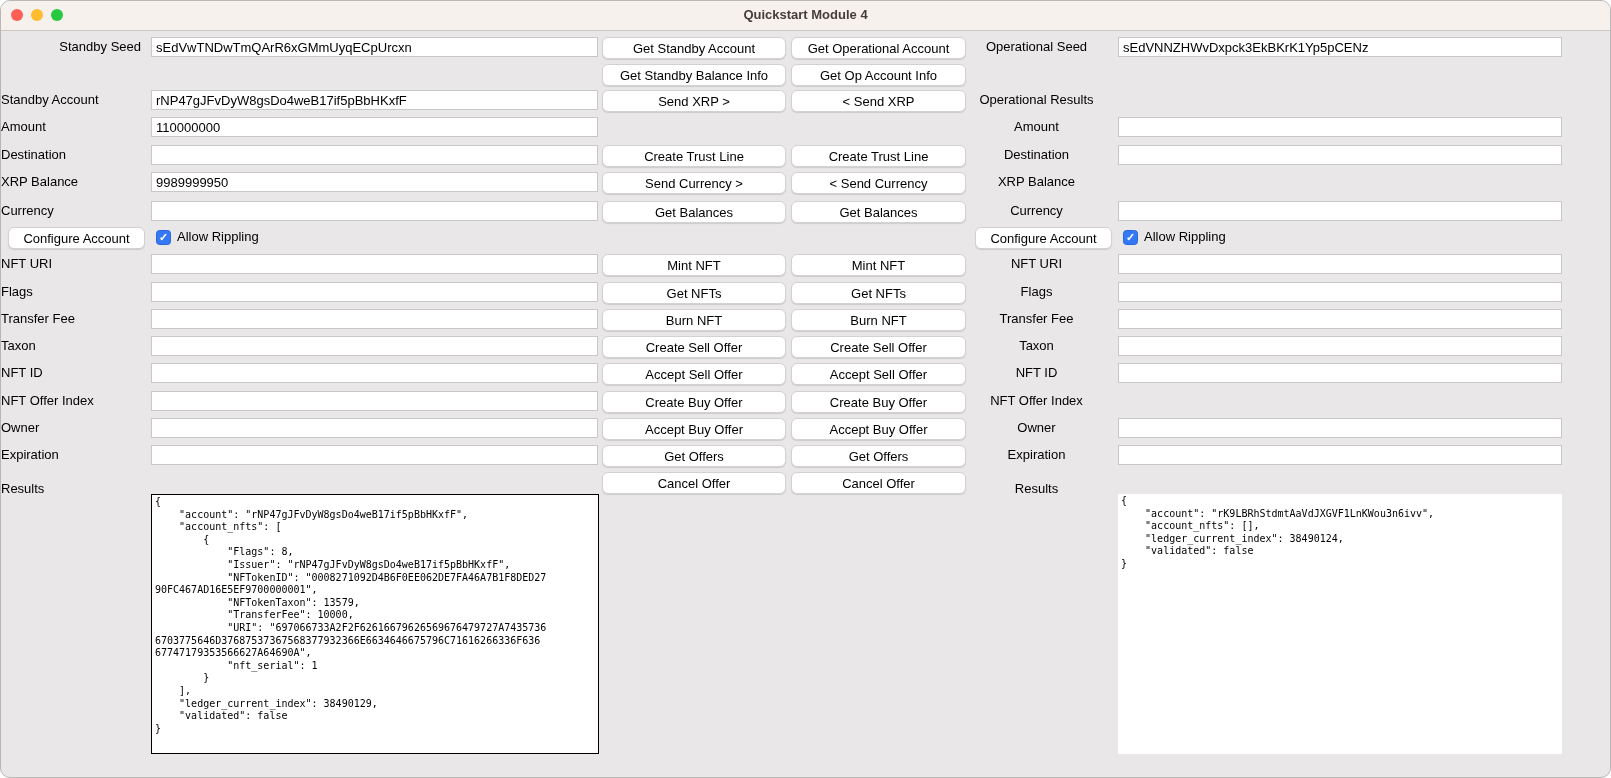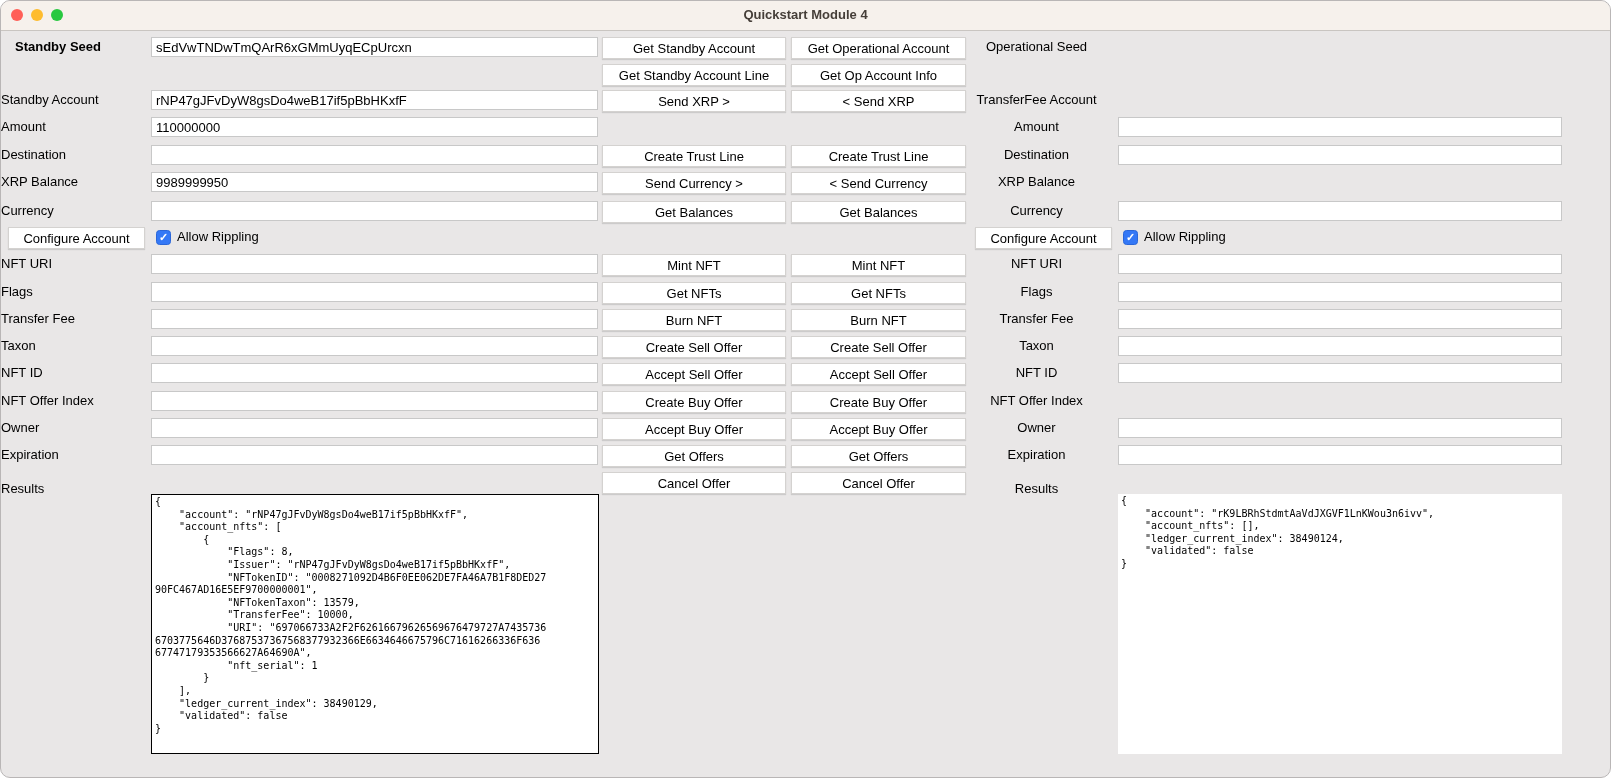--- a/index.html
+++ b/index.html
@@ -26,31 +26,31 @@
     position:absolute;left:0;top:0;width:100%;height:28px;line-height:28px;
     text-align:center;font-size:13px;font-weight:bold;color:#453e38;
   }
   
   .lbl{
     position:absolute;height:20px;line-height:20px;font-size:13px;color:#000;
     white-space:nowrap;
   }
   .l-label{left:0;width:144px;text-align:left;}
   .r-label{left:958px;width:155px;text-align:center;}
-  .seed-left{left:14px;width:140px;text-align:left;font-weight:bold;}
+  .seed-left{left:0;width:140px;text-align:right;}
   .entry{
     position:absolute;height:20px;background:#fff;border:1px solid #c8c8c8;
     font-family:"Liberation Sans",sans-serif;font-size:13px;color:#000;
     padding:0 4px;outline:none;border-radius:0;
   }
   .l-entry{left:150px;width:447px;}
   .r-entry{left:1117px;width:444px;}
   .btn{
     position:absolute;height:22px;background:#fff;border:1px solid #d4d2d0;
-    border-radius:0;font-family:"Liberation Sans",sans-serif;font-size:13px;
+    border-radius:6px;font-family:"Liberation Sans",sans-serif;font-size:13px;
     color:#000;text-align:center;box-shadow:0 1px 1px rgba(0,0,0,0.12);
     padding:0;cursor:default;
   }
   .c1{left:601px;width:184px;}
   .c2{left:790px;width:175px;}
   .cfg-l{left:7px;width:137px;}
   .cfg-r{left:974px;width:137px;}
   .checkbox{
     position:absolute;width:15px;height:15px;border-radius:3.5px;
     background:var(--accent-blue);border:1px solid #2a66d9;
@@ -154,21 +154,21 @@
 67747179353566627A64690A",
             "nft_serial": 1
         }
     ],
     "ledger_current_index": 38490129,
     "validated": false
 }</pre>
     </div>
 
   <button class="btn c1 t0">Get Standby Account</button>
-  <button class="btn c1 t1">Get Standby Account Line</button>
+  <button class="btn c1 t1">Get Standby Balance Info</button>
   <button class="btn c1 t2">Send XRP &gt;</button>
   <button class="btn c1 t4">Create Trust Line</button>
   <button class="btn c1 t5">Send Currency &gt;</button>
   <button class="btn c1 t6">Get Balances</button>
   <button class="btn c1 t8">Mint NFT</button>
   <button class="btn c1 t9">Get NFTs</button>
   <button class="btn c1 t10">Burn NFT</button>
   <button class="btn c1 t11">Create Sell Offer</button>
   <button class="btn c1 t12">Accept Sell Offer</button>
   <button class="btn c1 t13">Create Buy Offer</button>
@@ -186,22 +186,23 @@
   <button class="btn c2 t9">Get NFTs</button>
   <button class="btn c2 t10">Burn NFT</button>
   <button class="btn c2 t11">Create Sell Offer</button>
   <button class="btn c2 t12">Accept Sell Offer</button>
   <button class="btn c2 t13">Create Buy Offer</button>
   <button class="btn c2 t14">Accept Buy Offer</button>
   <button class="btn c2 t15">Get Offers</button>
   <button class="btn c2 t16">Cancel Offer</button>
 
   <div class="lbl r-label t0">Operational Seed</div>
-
-  <div class="lbl r-label t2">TransferFee Account</div>
+  <input class="entry r-entry t0" value="sEdVNNZHWvDxpck3EkBKrK1Yp5pCENz" style="">
+
+  <div class="lbl r-label t2">Operational Results</div>
 
   <div class="lbl r-label t3">Amount</div>
   <input class="entry r-entry t3" value="" style="">
 
   <div class="lbl r-label t4">Destination</div>
   <input class="entry r-entry t4" value="" style="">
 
   <div class="lbl r-label t5">XRP Balance</div>
 
   <div class="lbl r-label t6">Currency</div>

